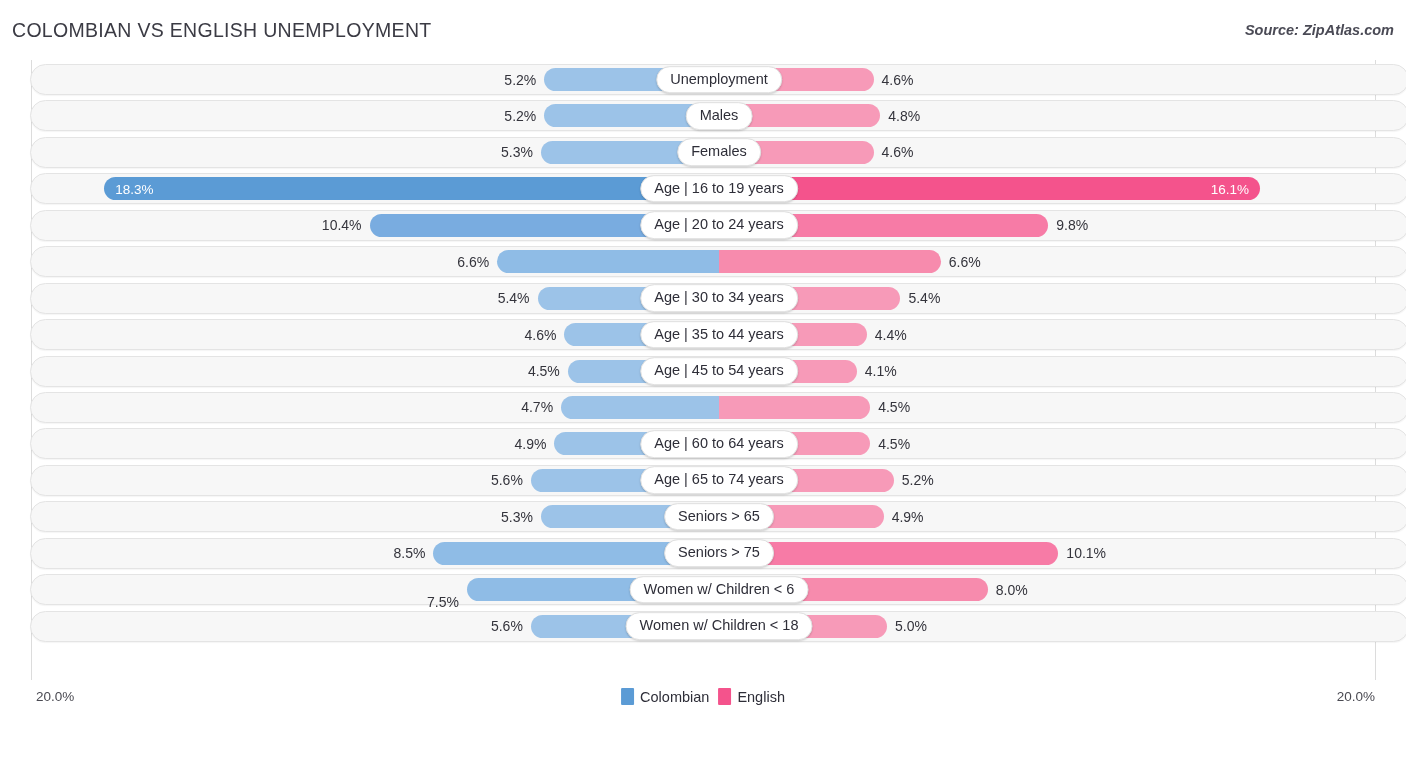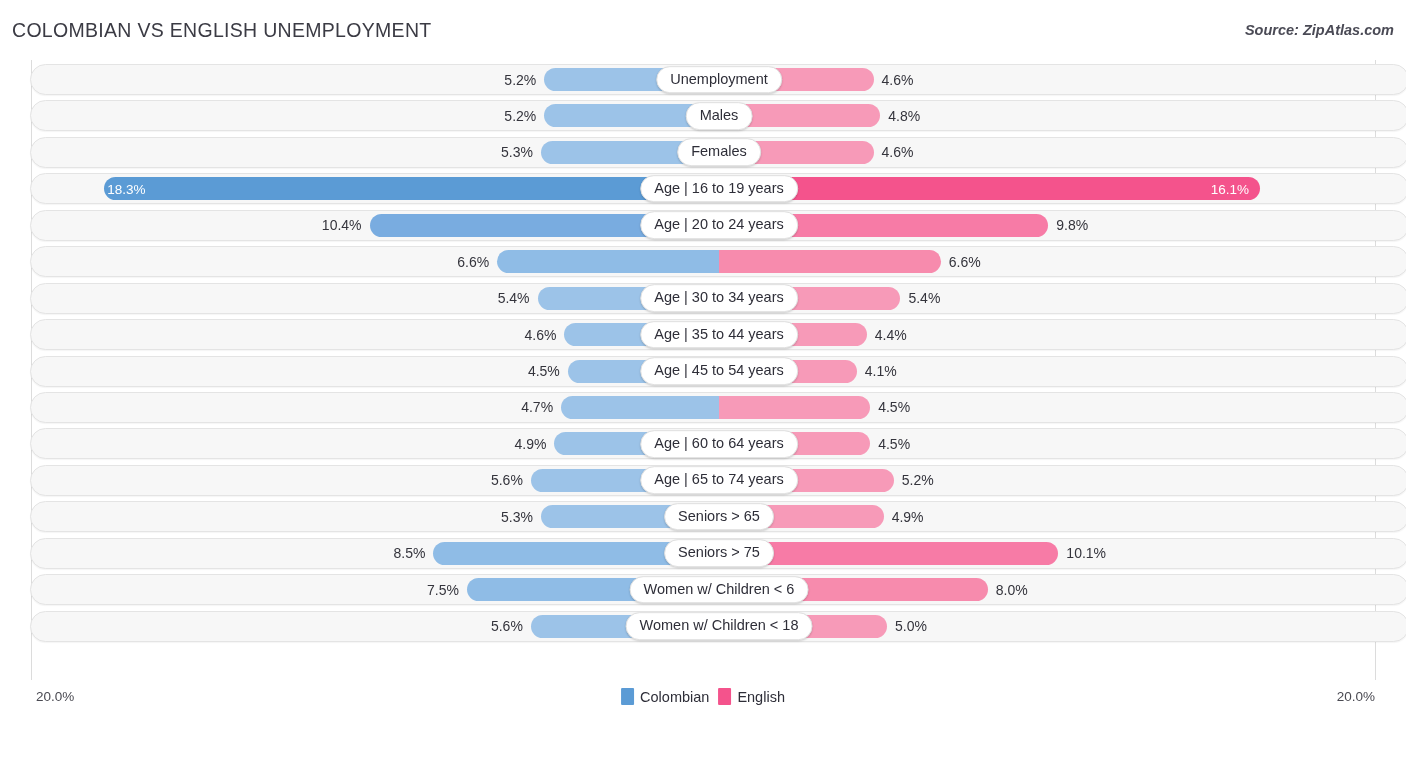--- a/index.html
+++ b/index.html
@@ -91,21 +91,21 @@
   .bar.left.hi{background:#5b9bd5;}
 
   .bar.right.lvl2{background:#f78bad;}
   .bar.right.lvl3{background:#f77ba6;}
   .bar.right.hi{background:#f4538c;}
 
   .bar-inner-label{
     position:absolute;top:50%;transform:translateY(-50%);
     font-size:13.5px;color:#ffffff;white-space:nowrap;
   }
-  .bar.left .bar-inner-label{left:3px;text-align:right;}
+  .bar.left .bar-inner-label{left:11px;text-align:right;}
   .bar.right .bar-inner-label{right:11px;}
 
   
   .val{
     position:absolute;top:50%;transform:translateY(-50%);
     font-size:14px;color:#34343c;white-space:nowrap;z-index:4;
   }
 
   
   .axis-left{
@@ -248,21 +248,21 @@
           <div class="bar left lvl2" style="width: 285.6px;"></div>
           <div class="bar right lvl3" style="width: 339.36px;"></div>
           <div class="val" style="right: calc(50% + 293.6px); margin-left: 8px;">8.5%</div>
           <div class="val" style="left: calc(50% + 347.36px); text-align: center;">10.1%</div>
           <div class="center-pill">Seniors &gt; 75</div>
         </div>
         <div class="row">
           <div class="track"></div>
           <div class="bar left lvl2" style="width: 252px;"></div>
           <div class="bar right lvl2" style="width: 268.8px;"></div>
-          <div class="val" style="right: calc(50% + 260px);">7.5%</div>
+          <div class="val" style="right: calc(50% + 260px); margin-top: 12px;">7.5%</div>
           <div class="val" style="left: calc(50% + 276.8px);">8.0%</div>
           <div class="center-pill">Women w/ Children &lt; 6</div>
         </div>
         <div class="row">
           <div class="track"></div>
           <div class="bar left " style="width: 188.16px;"></div>
           <div class="bar right " style="width: 168px;"></div>
           <div class="val" style="right: calc(50% + 196.16px);">5.6%</div>
           <div class="val" style="left: calc(50% + 176px);">5.0%</div>
           <div class="center-pill">Women w/ Children &lt; 18</div>

